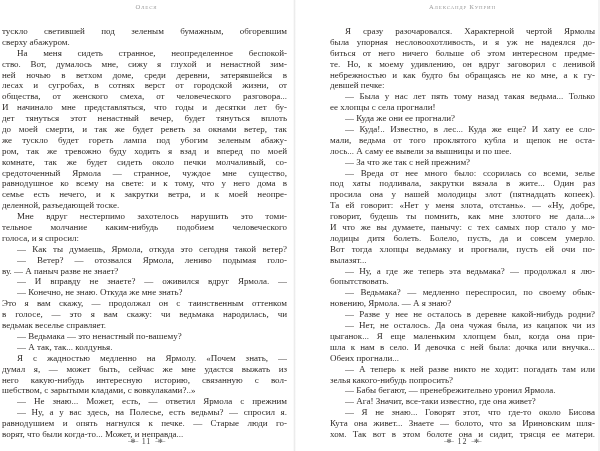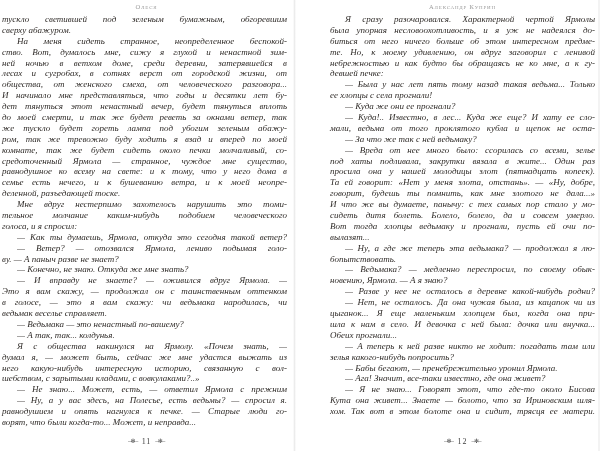--- a/index.html
+++ b/index.html
@@ -16,21 +16,21 @@
   .header {
     position:absolute; top:3px; left:0; right:0;
     text-align:center;
     font-variant:small-caps;
     font-size:6.5px; letter-spacing:0.8px;
     color:var(--hdr, #9a9a9a);
     white-space:nowrap;
   }
   .page.right .header { left:34px; width:265px; right:auto; }
 
-  .body { position:absolute; top:14px;font-style:italic; }
+  .body { position:absolute; top:26px; }
   .page.left  .body { left:2px;  width:285px; }
   .page.right .body { left:34px; width:265px; }
 
   .line {
     font-size:9px; line-height:10.9px; height:10.9px;
     color:var(--txt, #2e2a27);
     text-align:left;
     overflow:visible;
   }
   .line.just { text-align:justify; text-align-last:justify; }
@@ -72,36 +72,36 @@
         <div class="line just">лесах и сугробах, в сотнях верст от городской жизни, от</div>
         <div class="line just">общества, от женского смеха, от человеческого разговора...</div>
         <div class="line just">И начинало мне представляться, что годы и десятки лет бу-</div>
         <div class="line just">дет тянуться этот ненастный вечер, будет тянуться вплоть</div>
         <div class="line just">до моей смерти, и так же будет реветь за окнами ветер, так</div>
         <div class="line just">же тускло будет гореть лампа под убогим зеленым абажу-</div>
         <div class="line just">ром, так же тревожно буду ходить я взад и вперед по моей</div>
         <div class="line just">комнате, так же будет сидеть около печки молчаливый, со-</div>
         <div class="line just">средоточенный Ярмола — странное, чуждое мне существо,</div>
         <div class="line just">равнодушное ко всему на свете: и к тому, что у него дома в</div>
-        <div class="line just">семье есть нечего, и к бушеванию ветра, и к моей неопре-</div>
+        <div class="line just">семье есть нечего, и к закрутки ветра, и к моей неопре-</div>
         <div class="line">деленной, разъедающей тоске.</div>
         <div class="line ind just">Мне вдруг нестерпимо захотелось нарушить это томи-</div>
         <div class="line just">тельное молчание каким-нибудь подобием человеческого</div>
         <div class="line">голоса, и я спросил:</div>
         <div class="line ind just">— Как ты думаешь, Ярмола, откуда это сегодня такой ветер?</div>
         <div class="line ind just">— Ветер? — отозвался Ярмола, лениво подымая голо-</div>
         <div class="line">ву. — А паныч разве не знает?</div>
+        <div class="line ind just">— И вправду не знаете? — оживился вдруг Ярмола. —</div>
         <div class="line ind">— Конечно, не знаю. Откуда же мне знать?</div>
-        <div class="line ind just">— И вправду не знаете? — оживился вдруг Ярмола. —</div>
         <div class="line just">Это я вам скажу, — продолжал он с таинственным оттенком</div>
         <div class="line just">в голосе, — это я вам скажу: чи ведьмака народилась, чи</div>
         <div class="line">ведьмак веселье справляет.</div>
         <div class="line ind">— Ведьмака — это ненастный по-вашему?</div>
         <div class="line ind">— А так, так... колдунья.</div>
-        <div class="line ind just">Я с общества накинулся на Ярмолу. «Почем знать, —</div>
+        <div class="line ind just">Я с жадностью медленно на Ярмолу. «Почем знать, —</div>
         <div class="line just">думал я, — может быть, сейчас же мне удастся выжать из</div>
         <div class="line just">него какую-нибудь интересную историю, связанную с вол-</div>
         <div class="line">шебством, с зарытыми кладами, с вовкулаками?..»</div>
         <div class="line ind just">— Не знаю... Может, есть, — ответил Ярмола с прежним</div>
         <div class="line ind just">— Ну, а у вас здесь, на Полесье, есть ведьмы? — спросил я.</div>
         <div class="line just">равнодушием и опять нагнулся к печке. — Старые люди го-</div>
         <div class="line">ворят, что были когда-то... Может, и неправда...</div>
       </div>
     <div class="footer">
       <span class="orn">–✻–</span><span class="pnum">11</span><span class="orn">–✻–</span>
@@ -117,28 +117,29 @@
         <div class="line just">была упорная несловоохотливость, и я уж не надеялся до-</div>
         <div class="line just">биться от него ничего больше об этом интересном предме-</div>
         <div class="line just">те. Но, к моему удивлению, он вдруг заговорил с ленивой</div>
         <div class="line just">небрежностью и как будто бы обращаясь не ко мне, а к гу-</div>
         <div class="line">девшей печке:</div>
         <div class="line ind just">— Была у нас лет пять тому назад такая ведьма... Только</div>
         <div class="line">ее хлопцы с села прогнали!</div>
         <div class="line ind">— Куда же они ее прогнали?</div>
         <div class="line ind just">— Куда!.. Известно, в лес... Куда же еще? И хату ее сло-</div>
         <div class="line just">мали, ведьма от того проклятого кубла и щепок не оста-</div>
-        <div class="line ind">— За что же так с ней ведьмаку?</div>
+        <div class="line">лось... А саму ее вывели за вышницы и по шее.</div>
+        <div class="line ind">— За что же так с ней прежним?</div>
         <div class="line ind just">— Вреда от нее много было: ссорилась со всеми, зелье</div>
         <div class="line just">под хаты подливала, закрутки вязала в жите... Один раз</div>
         <div class="line just">просила она у нашей молодицы злот (пятнадцать копеек).</div>
         <div class="line just">Та ей говорит: «Нет у меня злота, отстань». — «Ну, добре,</div>
         <div class="line just">говорит, будешь ты помнить, как мне злотого не дала...»</div>
         <div class="line just">И что же вы думаете, панычу: с тех самых пор стало у мо-</div>
-        <div class="line just">сидеть дитя болеть. Болело, болело, да и совсем умерло.</div>
+        <div class="line just">лодицы дитя болеть. Болело, пусть, да и совсем умерло.</div>
         <div class="line just">Вот тогда хлопцы ведьмаку и прогнали, пусть ей очи по-</div>
         <div class="line">вылазят...</div>
         <div class="line ind just">— Ну, а где же теперь эта ведьмака? — продолжал я лю-</div>
         <div class="line">бопытствовать.</div>
         <div class="line ind just">— Ведьмака? — медленно переспросил, по своему обык-</div>
         <div class="line">новению, Ярмола. — А я знаю?</div>
         <div class="line ind just">— Разве у нее не осталось в деревне какой-нибудь родни?</div>
         <div class="line ind just">— Нет, не осталось. Да она чужая была, из кацапок чи из</div>
         <div class="line just">цыганок... Я еще маленьким хлопцем был, когда она при-</div>
         <div class="line just">шла к нам в село. И девочка с ней была: дочка или внучка...</div>

